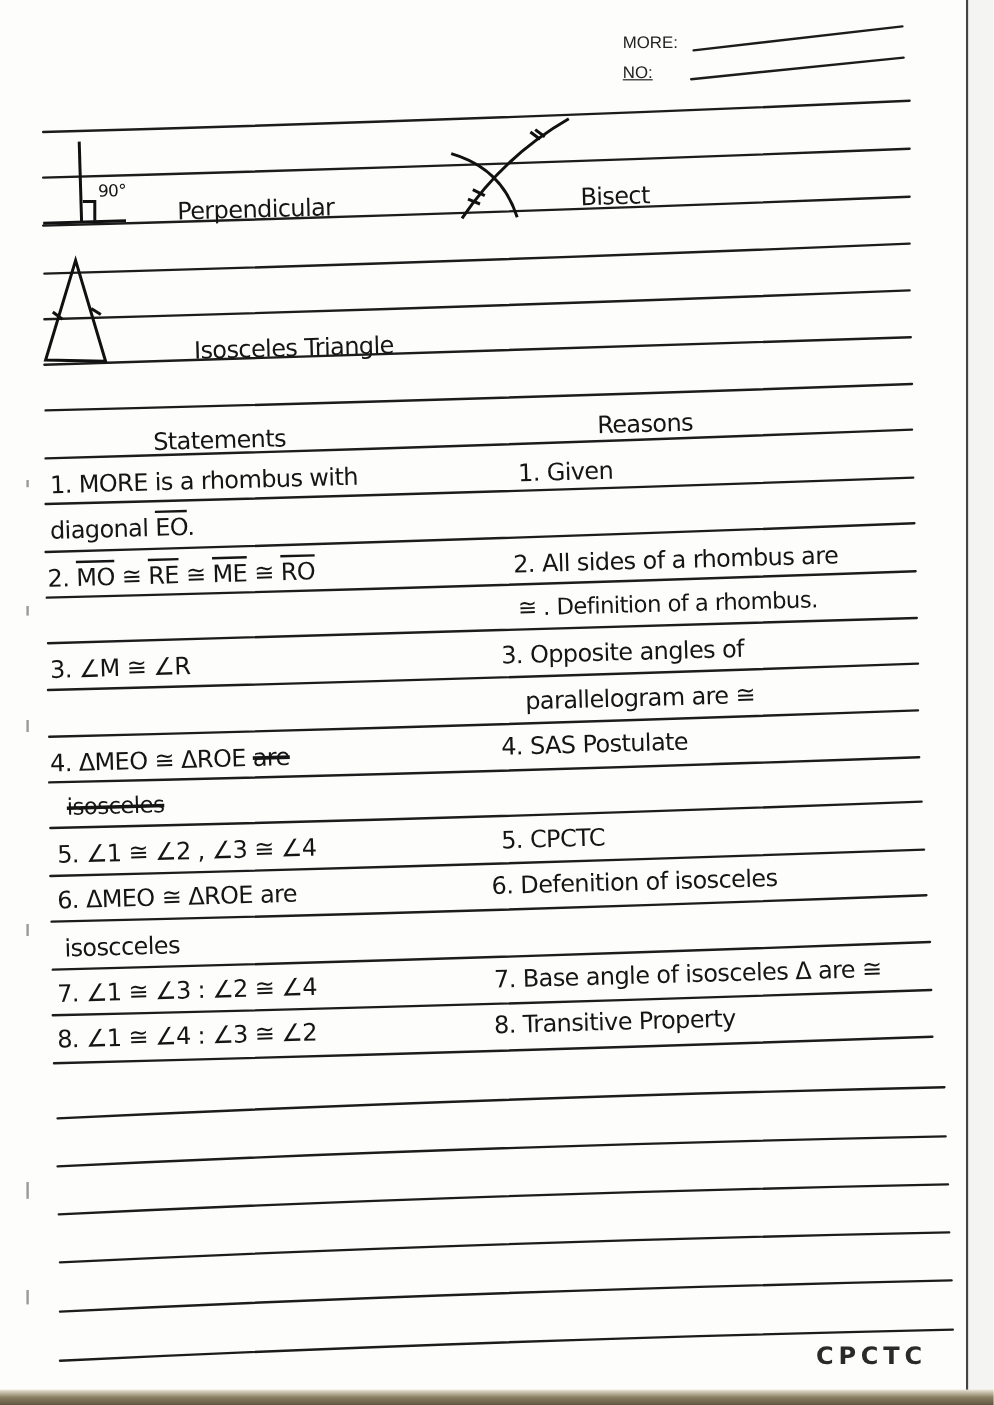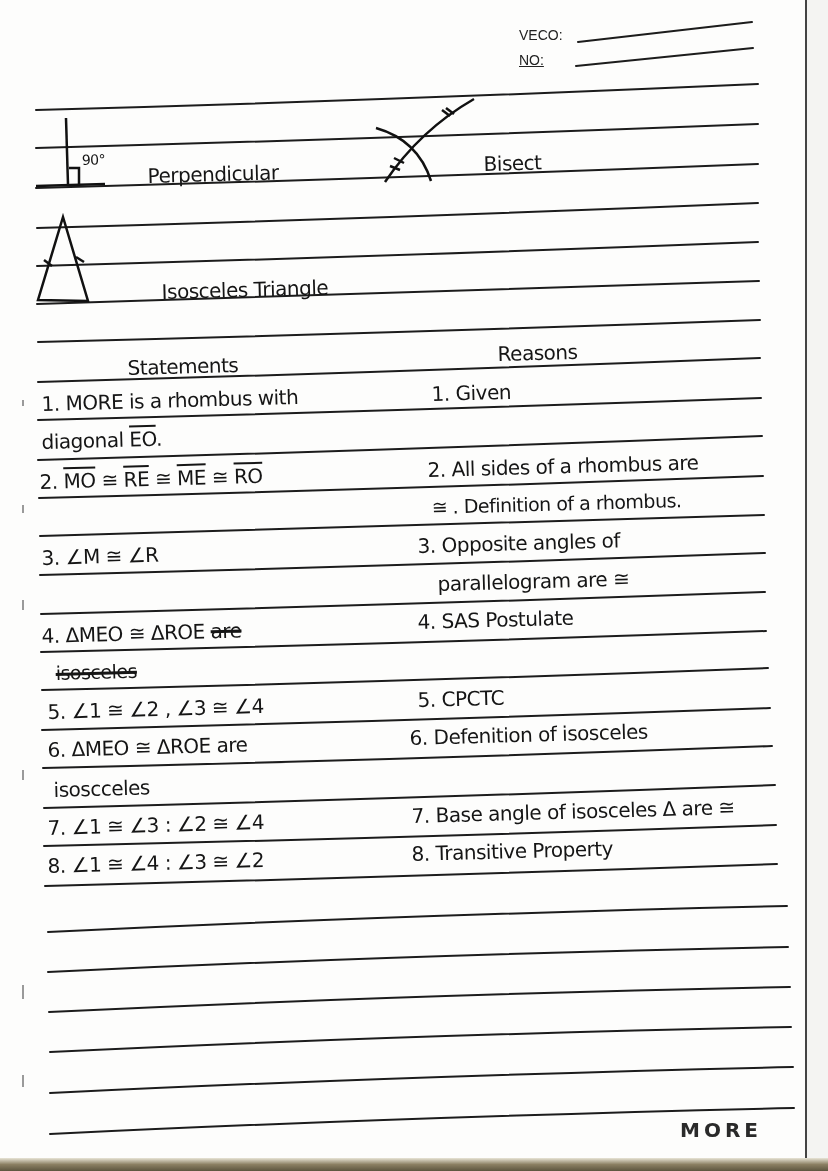--- a/index.html
+++ b/index.html
@@ -105,21 +105,21 @@
     </g>
   </svg>
 
   <div class="hole" style="top:400px;height:6px;"></div>
   <div class="hole" style="top:505px;height:8px;"></div>
   <div class="hole" style="top:600px;height:10px;"></div>
   <div class="hole" style="top:770px;height:10px;"></div>
   <div class="hole" style="top:985px;height:14px;"></div>
   <div class="hole" style="top:1075px;height:12px;"></div>
 
-  <div class="print" style="left:519px; top:27px;">VECO:</div>
+  <div class="print" style="left:519px; top:27px;">MORE:</div>
   <div class="print" style="left:519px; top:52px;text-decoration:underline;">NO:</div>
   <div class="print" style="left:580px; top:22px; width:170px; height:18px;"></div>
   <div class="print" style="left:580px; top:46px; width:170px; height:18px;"></div>
 
   <div class="hw" style="left:82px; top:152px; font-size:14px;">90°</div>
   <div class="hw" style="left:148px; top:164px;">Perpendicular</div>
   <div class="hw" style="left:484px; top:152px;">Bisect</div>
   <div class="hw" style="left:162px; top:280px;">Isosceles Triangle</div>
 
   <div class="hw" style="left:128px; top:356px;">Statements</div>
@@ -141,18 +141,18 @@
   <div class="hw" style="left:428px; top:458px;">2. All sides of a rhombus are</div>
   <div class="hw sm" style="left:432px; top:496px;">≅ . Definition of a rhombus.</div>
   <div class="hw" style="left:418px; top:534px;">3. Opposite angles of</div>
   <div class="hw" style="left:438px; top:572px;">parallelogram are ≅</div>
   <div class="hw" style="left:418px; top:610px;">4. SAS Postulate</div>
   <div class="hw" style="left:418px; top:688px;">5. CPCTC</div>
   <div class="hw" style="left:410px; top:726px;">6. Defenition of isosceles</div>
   <div class="hw" style="left:412px; top:804px;">7. Base angle of isosceles Δ are ≅</div>
   <div class="hw" style="left:412px; top:842px;">8. Transitive Property</div>
 
-  <div class="brand">MORE</div>
+  <div class="brand">CPCTC</div>
 </div>
 
 <div class="right-border"></div>
 <div class="outside"></div>
 <div class="bottom-edge"></div>
 
 </body></html>

